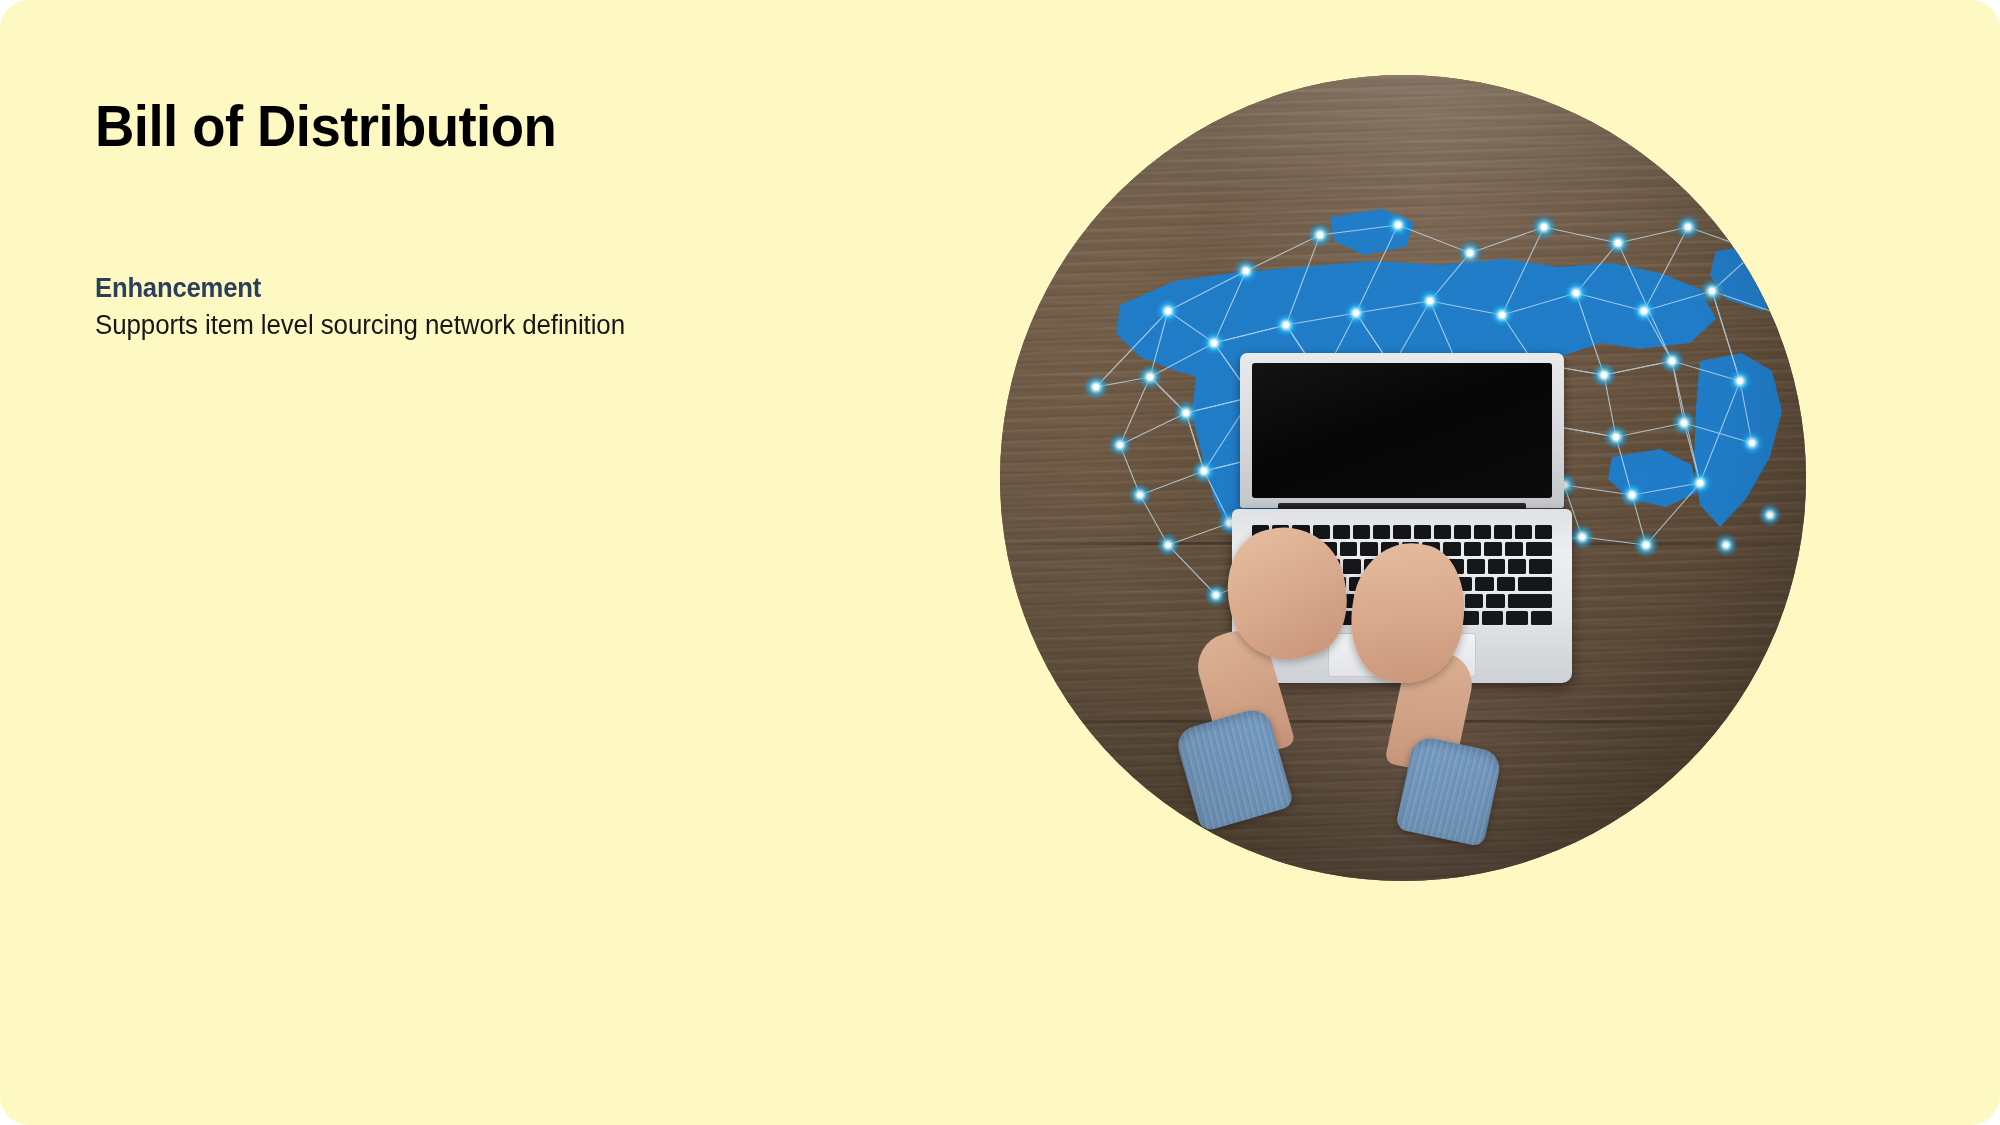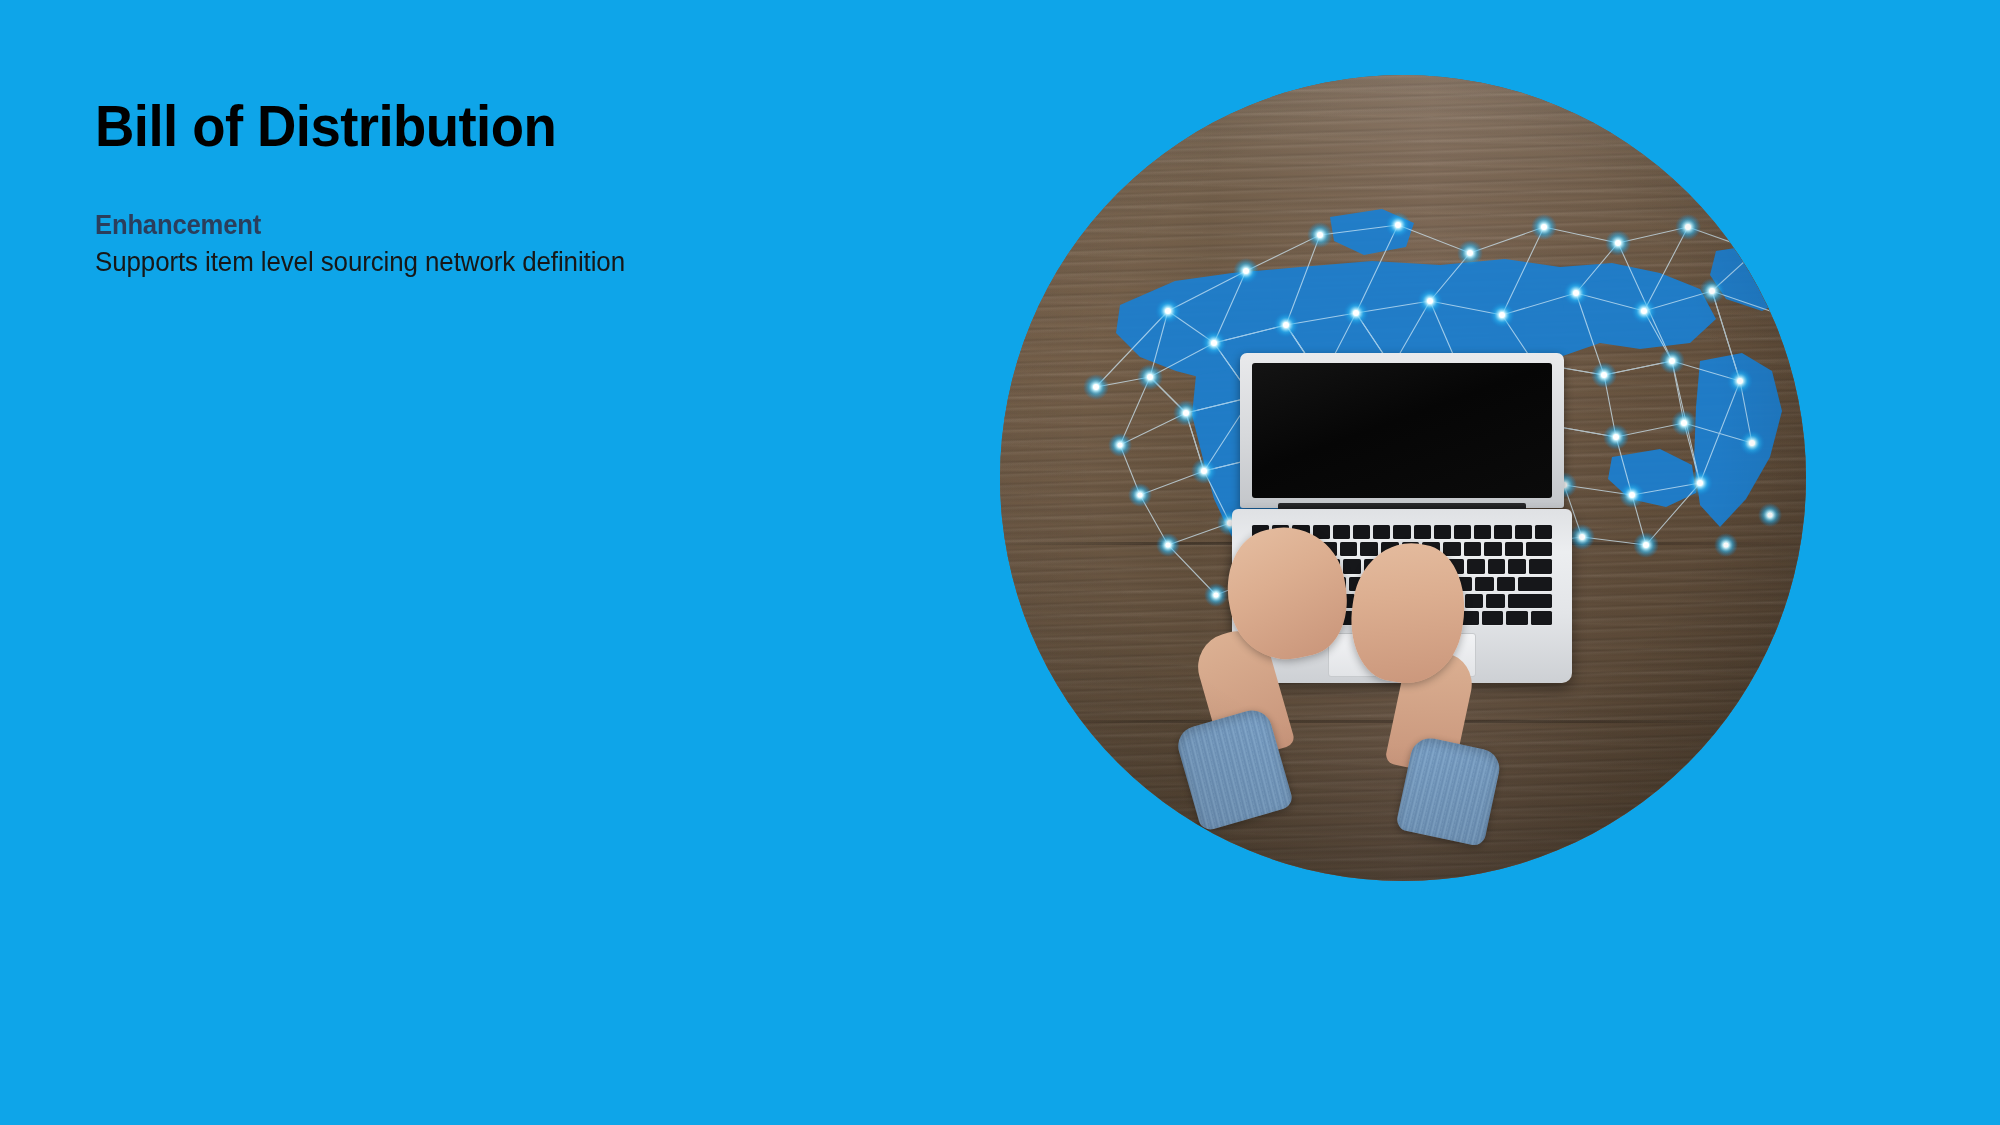--- a/index.html
+++ b/index.html
@@ -14,21 +14,22 @@
 
   body {
     font-family: "Liberation Sans", sans-serif;
     position: relative;
   }
 
   .slide {
     position: relative;
     width: 2000px;
     height: 1125px;
-    background: #0ea5e9;
+    background: #fef9c3;
+    border-radius: 29px;
   }
 
   
   .text-column {
     position: absolute;
     left: 95px;
     top: 95px;
     width: 760px;
   }
 
@@ -38,21 +39,21 @@
     font-weight: 700;
     line-height: 1.08;
     letter-spacing: -0.6px;
     color: #000000;
     transform: scaleX(0.94);
     transform-origin: left center;
     white-space: nowrap;
   }
 
   .blocks {
-    margin-top: 52px;
+    margin-top: 115px;
   }
 
   .block + .block {
     margin-top: 78px;
   }
 
   .block-heading {
     font-family: "Liberation Sans", sans-serif;
     font-size: 27px;
     font-weight: 700;

